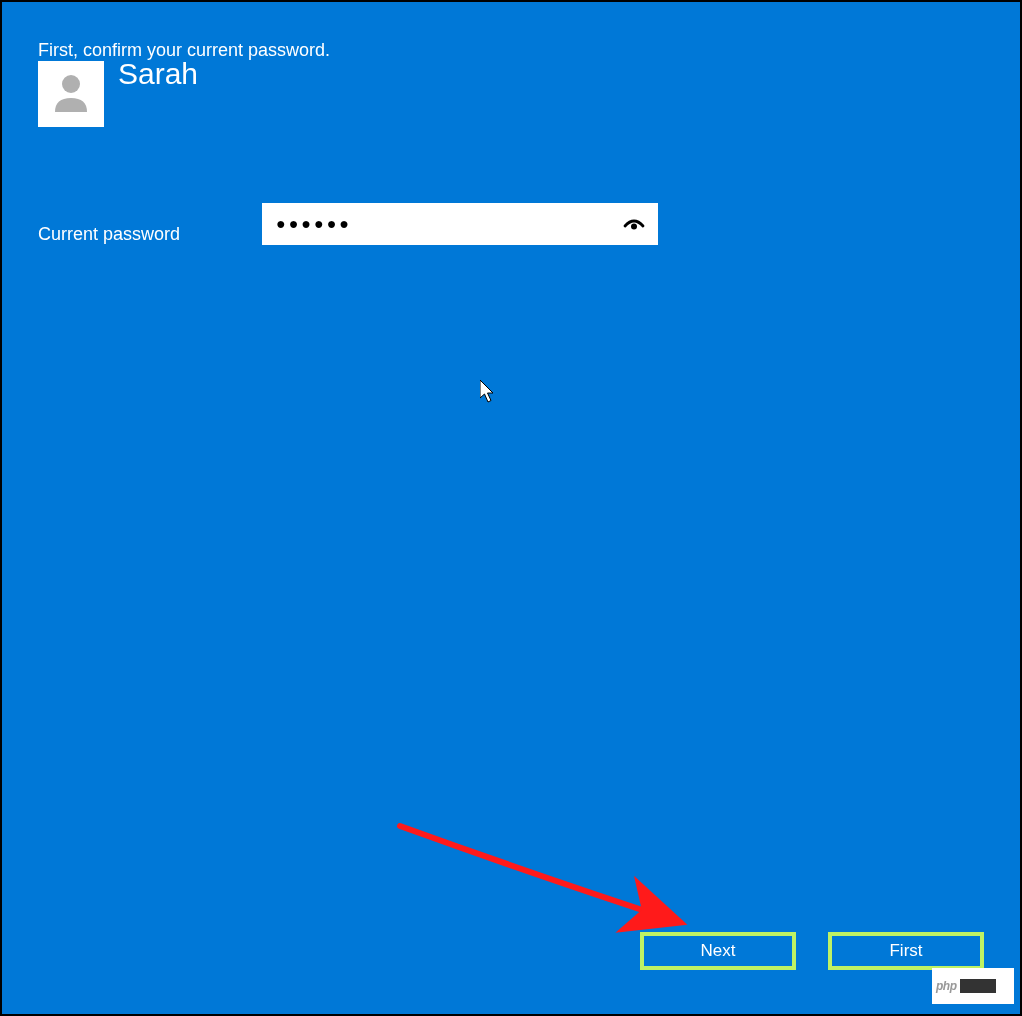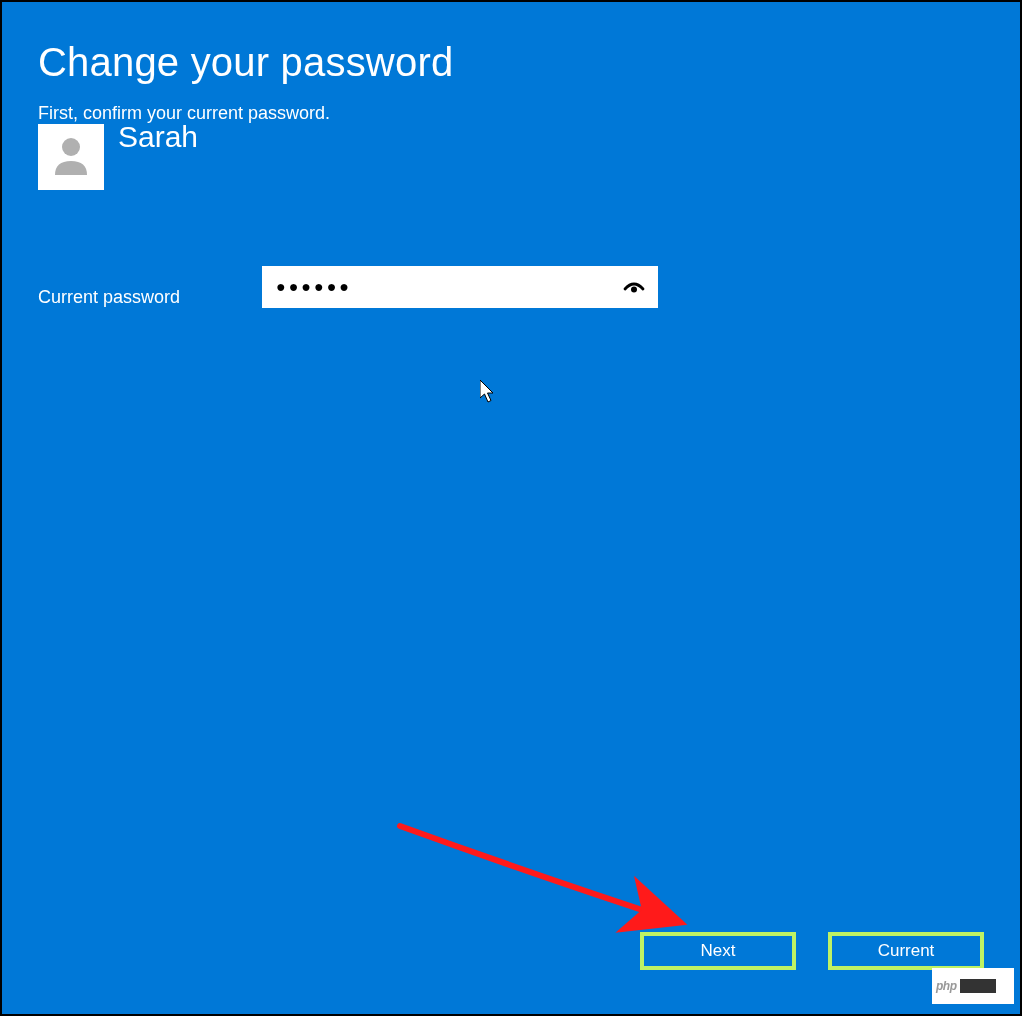--- a/index.html
+++ b/index.html
@@ -166,21 +166,20 @@
     height: 14px;
     background: #333333;
     margin-left: 3px;
   }
 </style>
 </head>
 <body>
 
 <div class="container">
 
-  <h1 class="title">Change your password</h1>
   <p class="subtitle">First, confirm your current password.</p>
 
   <div class="user-row">
     <div class="avatar">
       <span>
         <svg viewBox="0 0 48 48">
           <circle cx="24" cy="16" r="9" fill="#b0b0b0"></circle>
           <path d="M 8 44 Q 8 30 24 30 Q 40 30 40 44 Z" fill="#b0b0b0"></path>
         </svg>
       </span>
@@ -213,21 +212,21 @@
         <marker id="arrowhead" markerWidth="12" markerHeight="12" refX="9" refY="5" orient="auto">
           <path d="M 0 0 L 11 5 L 0 10 L 3 5 Z" fill="#ff1a1a"></path>
         </marker>
       </defs>
       <path d="M 6 8 Q 150 60 282 103" stroke="#ff1a1a" stroke-width="6" fill="none" marker-end="url(#arrowhead)" stroke-linecap="round"></path>
     </svg>
   </div>
 
   <div class="button-row">
     <button class="btn">Next</button>
-    <button class="btn">Current</button>
+    <button class="btn">First</button>
   </div>
 
 </div>
 
 <div class="watermark">
   <span class="watermark-text">php</span>
   <span class="watermark-block"></span>
 </div>
 
 </body></html>

